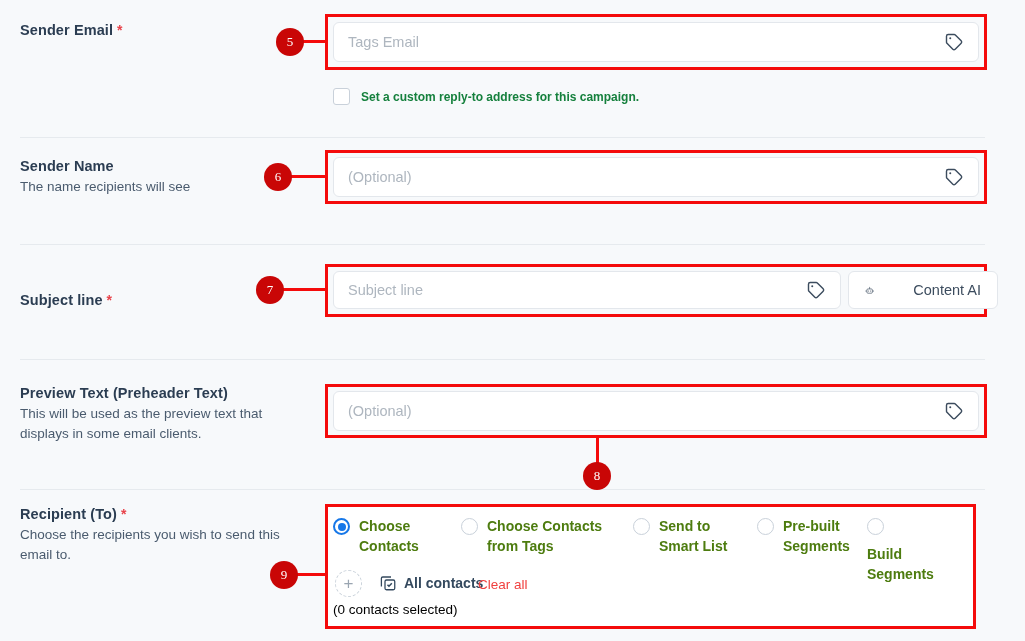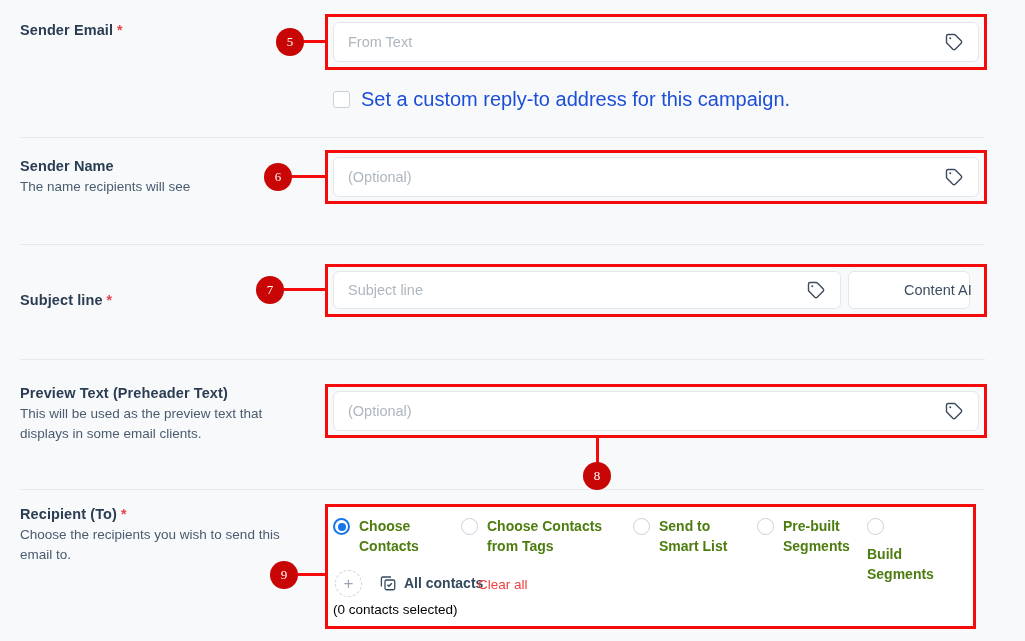--- a/index.html
+++ b/index.html
@@ -59,21 +59,21 @@
   }
   .conn-h { position: absolute; height: 3px; background: #f40b0b; z-index: 5; }
   .conn-v { position: absolute; width: 3px; background: #f40b0b; z-index: 5; }
 
   
   .cbrow { position: absolute; display: flex; align-items: center; gap: 11px; }
   .cbox {
     width: 17px; height: 17px; border: 1.5px solid #c9d1da;
     border-radius: 3px; background: #fff;
   }
-  .cbrow span { font-size: 20px; color: #1d4ed8; }
+  .cbrow span { font-size: 12px; color: #15803d; font-weight: bold; }
 
   
   .contentai {
     position: absolute; display: flex; align-items: center; gap: 9px;
     background: #fff; border: 1px solid #e3e7ec; border-radius: 6px;
     padding: 0 16px; cursor: pointer;
   }
   .contentai span { font-size: 14.5px; color: #3c4c5e; white-space: nowrap; }
 
   
@@ -125,21 +125,21 @@
       <span>Sender Email</span><span class="req">*</span>
     </div>
   </div>
 
   <div class="conn-h" style="left:300px; top:40px; width:28px;"></div>
   <div class="badge" style="left:276px; top:28px;">5</div>
 
   <div class="redbox" style="left:325px; top:14px; width:662px; height:56px;"></div>
 
   <div class="field" style="left:333px; top:22px; width:646px; height:40px;">
-    <div class="ph">From Text</div>
+    <div class="ph">Tags Email</div>
     <svg class="tag-ico" viewBox="0 0 24 24" fill="none" stroke="#3c4c5e" stroke-width="1.7">
       <path d="M20.6 13.4l-7.2 7.2a2 2 0 0 1-2.8 0l-7-7A2 2 0 0 1 3 12.2V5a2 2 0 0 1 2-2h7.2a2 2 0 0 1 1.4.6l7 7a2 2 0 0 1 0 2.8z"></path>
       <circle cx="7.5" cy="7.5" r="1.2" fill="#3c4c5e" stroke="none"></circle>
     </svg>
   </div>
 
   <div class="cbrow" style="left:333px; top:88px;">
     <div class="cbox"></div>
     <span>Set a custom reply-to address for this campaign.</span>
   </div>
@@ -178,21 +178,21 @@
   <div class="redbox" style="left:325px; top:264px; width:662px; height:53px;"></div>
 
   <div class="field" style="left:333px; top:271px; width:508px; height:38px;">
     <div class="ph">Subject line</div>
     <svg class="tag-ico" viewBox="0 0 24 24" fill="none" stroke="#3c4c5e" stroke-width="1.7">
       <path d="M20.6 13.4l-7.2 7.2a2 2 0 0 1-2.8 0l-7-7A2 2 0 0 1 3 12.2V5a2 2 0 0 1 2-2h7.2a2 2 0 0 1 1.4.6l7 7a2 2 0 0 1 0 2.8z"></path>
       <circle cx="7.5" cy="7.5" r="1.2" fill="#3c4c5e" stroke="none"></circle>
     </svg>
   </div>
 
-  <div class="contentai" style="left:848px; top:271px; width:122px; height:38px;gap:39px;">
+  <div class="contentai" style="left:848px; top:271px; width:150px; height:38px;gap:39px;">
     <svg width="19" height="19" viewBox="0 0 24 24" fill="none" stroke="#3c4c5e" stroke-width="1.7">
       <rect x="5" y="8" width="14" height="11" rx="2.5"></rect>
       <path d="M12 4.5v3.5"></path>
       <circle cx="12" cy="3.4" r="1.2" fill="#3c4c5e" stroke="none"></circle>
       <circle cx="9.4" cy="13" r="1.3" fill="#3c4c5e" stroke="none"></circle>
       <circle cx="14.6" cy="13" r="1.3" fill="#3c4c5e" stroke="none"></circle>
       <path d="M2.8 11.5v4M21.2 11.5v4"></path>
     </svg>
     <span>Content AI</span>
   </div>

